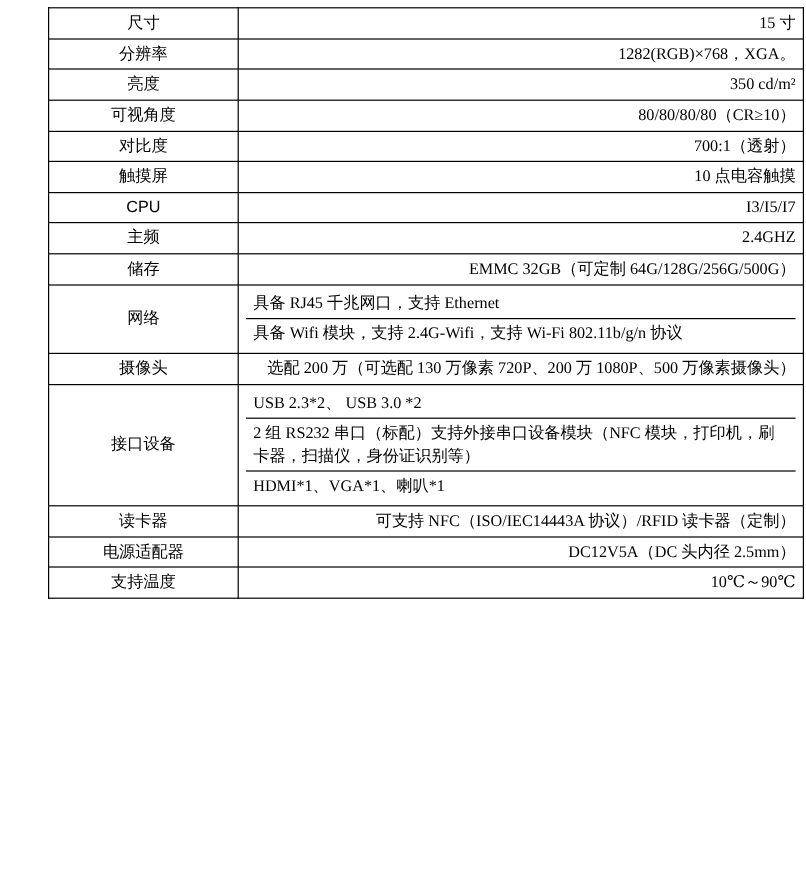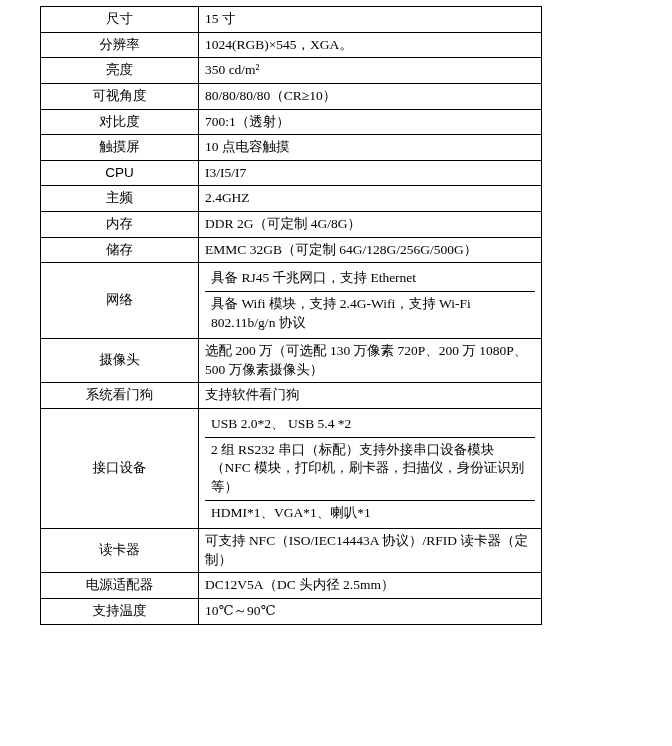--- a/index.html
+++ b/index.html
@@ -15,40 +15,40 @@
     overflow: hidden;
   }
   .sheet {
     width: 672px;
     height: 746px;
     position: relative;
     background: #ffffff;
   }
   table.spec {
     border-collapse: collapse;
-    width: 502px;
+    width: 630px;
     margin: 6px 0 0 40px;
     table-layout: fixed;
   }
   table.spec td {
     border: 1px solid #000000;
     padding: 3px 6px;
     font-size: 13.5px;
     line-height: 1.38;
     vertical-align: middle;
   }
   td.label {
     width: 145px;
     text-align: center;
     font-family: "Liberation Sans", "DejaVu Sans", sans-serif;
     font-size: 13.5px;
     white-space: nowrap;
   }
   td.value {
-    text-align: left;
+    text-align: right;
     font-family: "Liberation Serif", "DejaVu Serif", serif;
     font-size: 13.5px;
   }
   
   td.nested {
     padding: 0;
     border: 1px solid #000000;
   }
   table.sub {
     border-collapse: collapse;
@@ -74,21 +74,21 @@
   <table class="spec">
     <tbody>
 
       <tr>
         <td class="label">尺寸</td>
         <td class="value">15 寸</td>
       </tr>
 
       <tr>
         <td class="label">分辨率</td>
-        <td class="value">1024(RGB)×545，XGA。</td>
+        <td class="value">1282(RGB)×768，XGA。</td>
       </tr>
 
       <tr>
         <td class="label">亮度</td>
         <td class="value">350   cd/m²</td>
       </tr>
 
       <tr>
         <td class="label">可视角度</td>
         <td class="value">80/80/80/80（CR≥10）</td>
@@ -107,24 +107,20 @@
       <tr>
         <td class="label">CPU</td>
         <td class="value">I3/I5/I7</td>
       </tr>
 
       <tr>
         <td class="label">主频</td>
         <td class="value">2.4GHZ</td>
       </tr>
 
-      <tr>
-        <td class="label">内存</td>
-        <td class="value">DDR 2G（可定制 4G/8G）</td>
-      </tr>
 
       <tr>
         <td class="label">储存</td>
         <td class="value">EMMC   32GB（可定制 64G/128G/256G/500G）</td>
       </tr>
 
       <tr>
         <td class="label">网络</td>
         <td class="nested">
           <table class="sub">
@@ -139,32 +135,28 @@
           </table>
         </td>
       </tr>
 
       <tr>
         <td class="label">摄像头</td>
         <td class="value">选配 200 万（可选配 130 万像素 720P、200 万 1080P、500 万像素摄像头）</td>
       </tr>
 
 
-      <tr>
-        <td class="label">系统看门狗</td>
-        <td class="value">支持软件看门狗</td>
-      </tr>
 
       <tr>
         <td class="label">接口设备</td>
         <td class="nested">
           <table class="sub">
             <tbody>
               <tr>
-                <td>USB 2.0*2、 USB 5.4 *2</td>
+                <td>USB 2.3*2、 USB 3.0 *2</td>
               </tr>
               <tr>
                 <td>2 组 RS232 串口（标配）支持外接串口设备模块（NFC 模块，打印机，刷卡器，扫描仪，身份证识别等）</td>
               </tr>
               <tr>
                 <td>HDMI*1、VGA*1、喇叭*1</td>
               </tr>
             </tbody>
           </table>
         </td>

